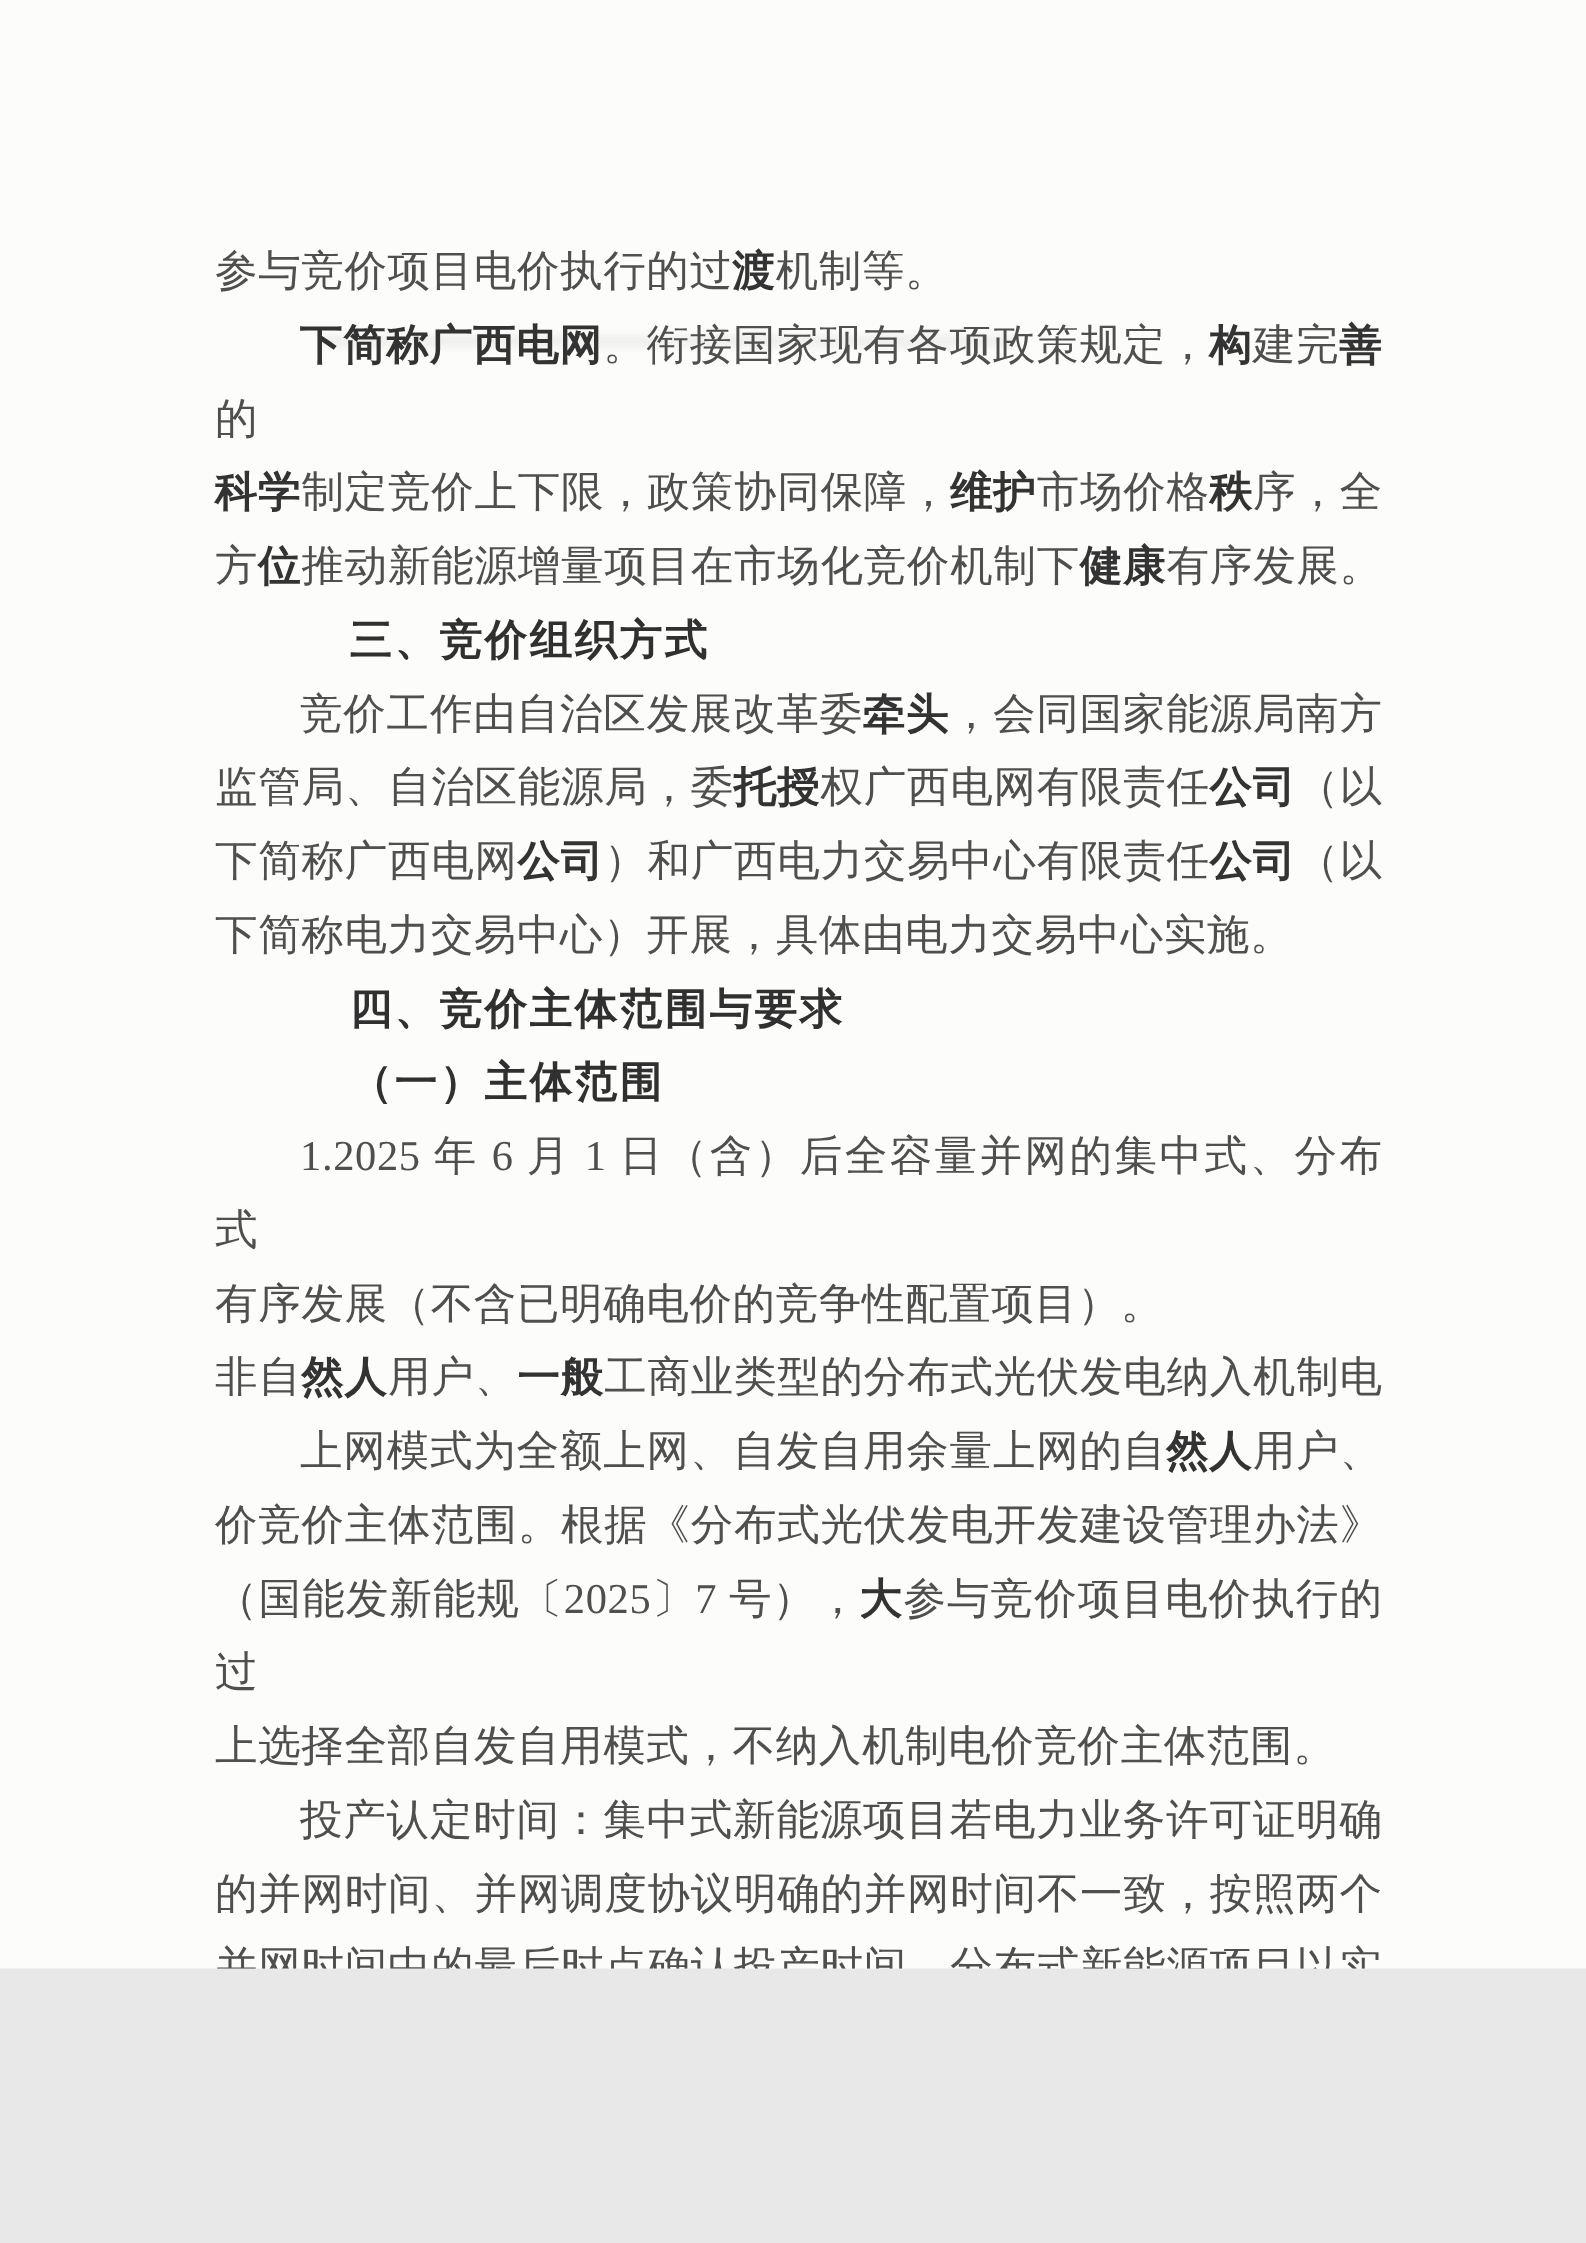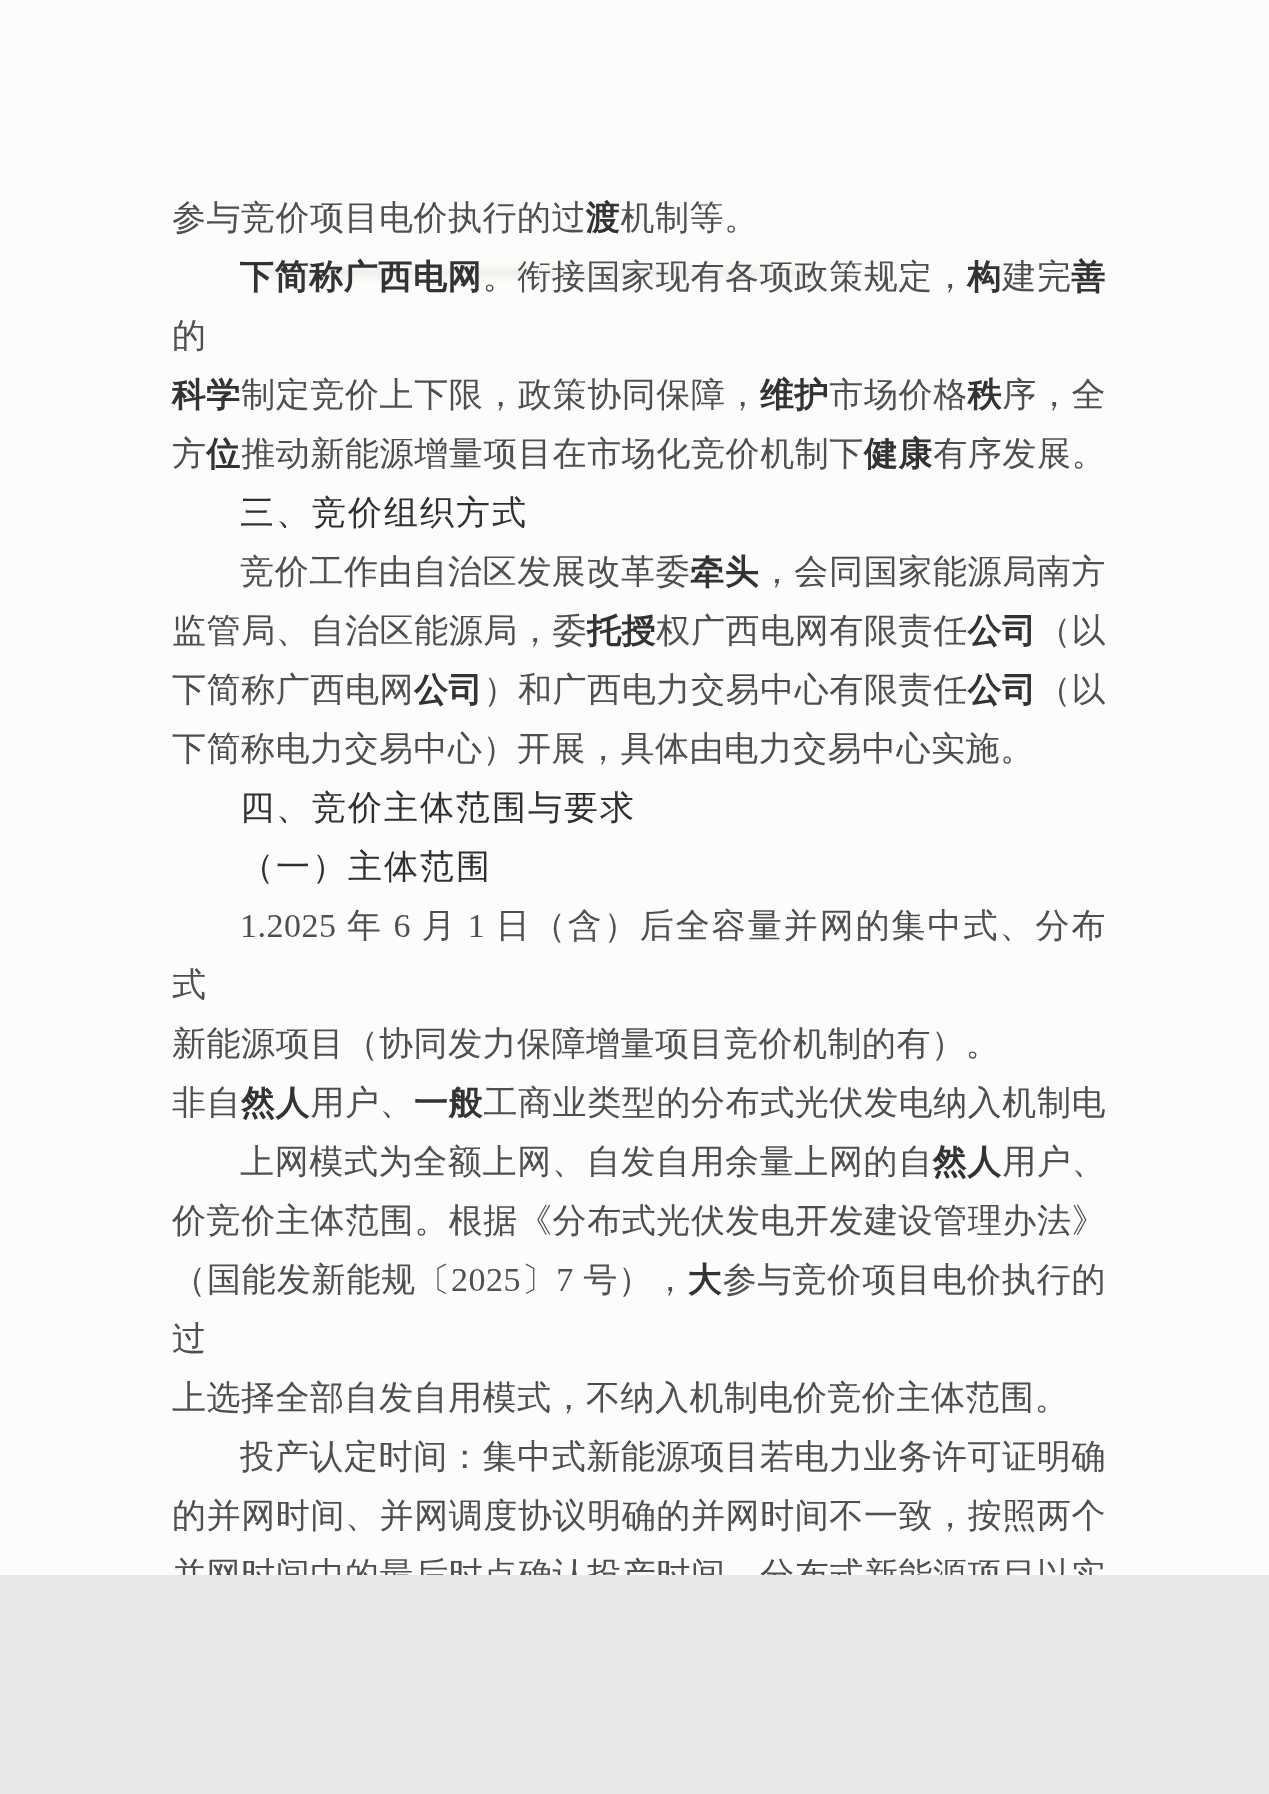--- a/index.html
+++ b/index.html
@@ -46,24 +46,25 @@
   }
   .line.indent {
     text-indent: 2em;
   }
   .b {
     font-weight: 700;
     font-family: "Liberation Sans", "DejaVu Sans", sans-serif;
     color: #333333;
   }
   .line.heading span {
-    font-weight: 400;
+    font-weight: 700;
     font-family: "Liberation Sans", "DejaVu Sans", sans-serif;
     color: #303030;
     letter-spacing: 2px;
+    margin-left: 40px;
   }
   .page-number {
     position: absolute;
     left: 168px;
     top: 1578px;
     font-size: 30px;
     color: #5a5a5a;
     letter-spacing: 6px;
     font-family: "Liberation Serif", "DejaVu Serif", serif;
   }
@@ -79,21 +80,21 @@
       <div class="line fill"><span class="b">科学</span><span>制定竞价上下限，政策协同保障，</span><span class="b">维护</span><span>市场价格</span><span class="b">秩</span><span>序，全</span></div>
       <div class="line fill"><span>方</span><span class="b">位</span><span>推动新能源增量项目在市场化竞价机制下</span><span class="b">健康</span><span>有序发展。</span></div>
       <div class="line indent heading"><span class="b">三、竞价组织方式</span></div>
       <div class="line indent fill"><span>竞价工作由自治区发展改革委</span><span class="b">牵头</span><span>，会同国家能源局南方</span></div>
       <div class="line fill"><span>监管局、自治区能源局，委</span><span class="b">托授</span><span>权广西电网有限责任</span><span class="b">公司</span><span>（以</span></div>
       <div class="line fill"><span>下简称广西电网</span><span class="b">公司</span><span>）和广西电力交易中心有限责任</span><span class="b">公司</span><span>（以</span></div>
       <div class="line"><span>下简称电力交易中心）开展，具体由电力交易中心实施。</span></div>
       <div class="line indent heading"><span class="b">四、竞价主体范围与要求</span></div>
       <div class="line indent heading"><span class="b">（一）主体范围</span></div>
       <div class="line indent fill"><span>1.2025 年 6 月 1 日（含）后全容量并网的集中式、分布式</span></div>
-      <div class="line"><span>新能源项目（协同发力保障增量项目竞价机制的有）。</span></div>
+      <div class="line"><span>有序发展（不含已明确电价的竞争性配置项目）。</span></div>
       <div class="line fill"><span>非自</span><span class="b">然人</span><span>用户、</span><span class="b">一般</span><span>工商业类型的分布式光伏发电纳入机制电</span></div>
       <div class="line indent fill"><span>上网模式为全额上网、自发自用余量上网的自</span><span class="b">然人</span><span>用户、</span></div>
       <div class="line fill"><span>价竞价主体范围。根据《分布式光伏发电开发建设管理办法》</span></div>
       <div class="line fill"><span>（国能发新能规〔2025〕7 号），</span><span class="b">大</span><span>参与竞价项目电价执行的过</span></div>
       <div class="line"><span>上选择全部自发自用模式，不纳入机制电价竞价主体范围。</span></div>
       <div class="line indent fill"><span>投产认定时间：集中式新能源项目若电力业务许可证明确</span></div>
       <div class="line fill"><span>的并网时间、并网调度协议明确的并网时间不一致，按照两个</span></div>
       <div class="line fill"><span>并网时间中的最后时点确认投产时间。分布式新能源项目以实</span></div>
       <div class="line"><span>际并网送电时间确定投产时间。</span></div>
     </div>

